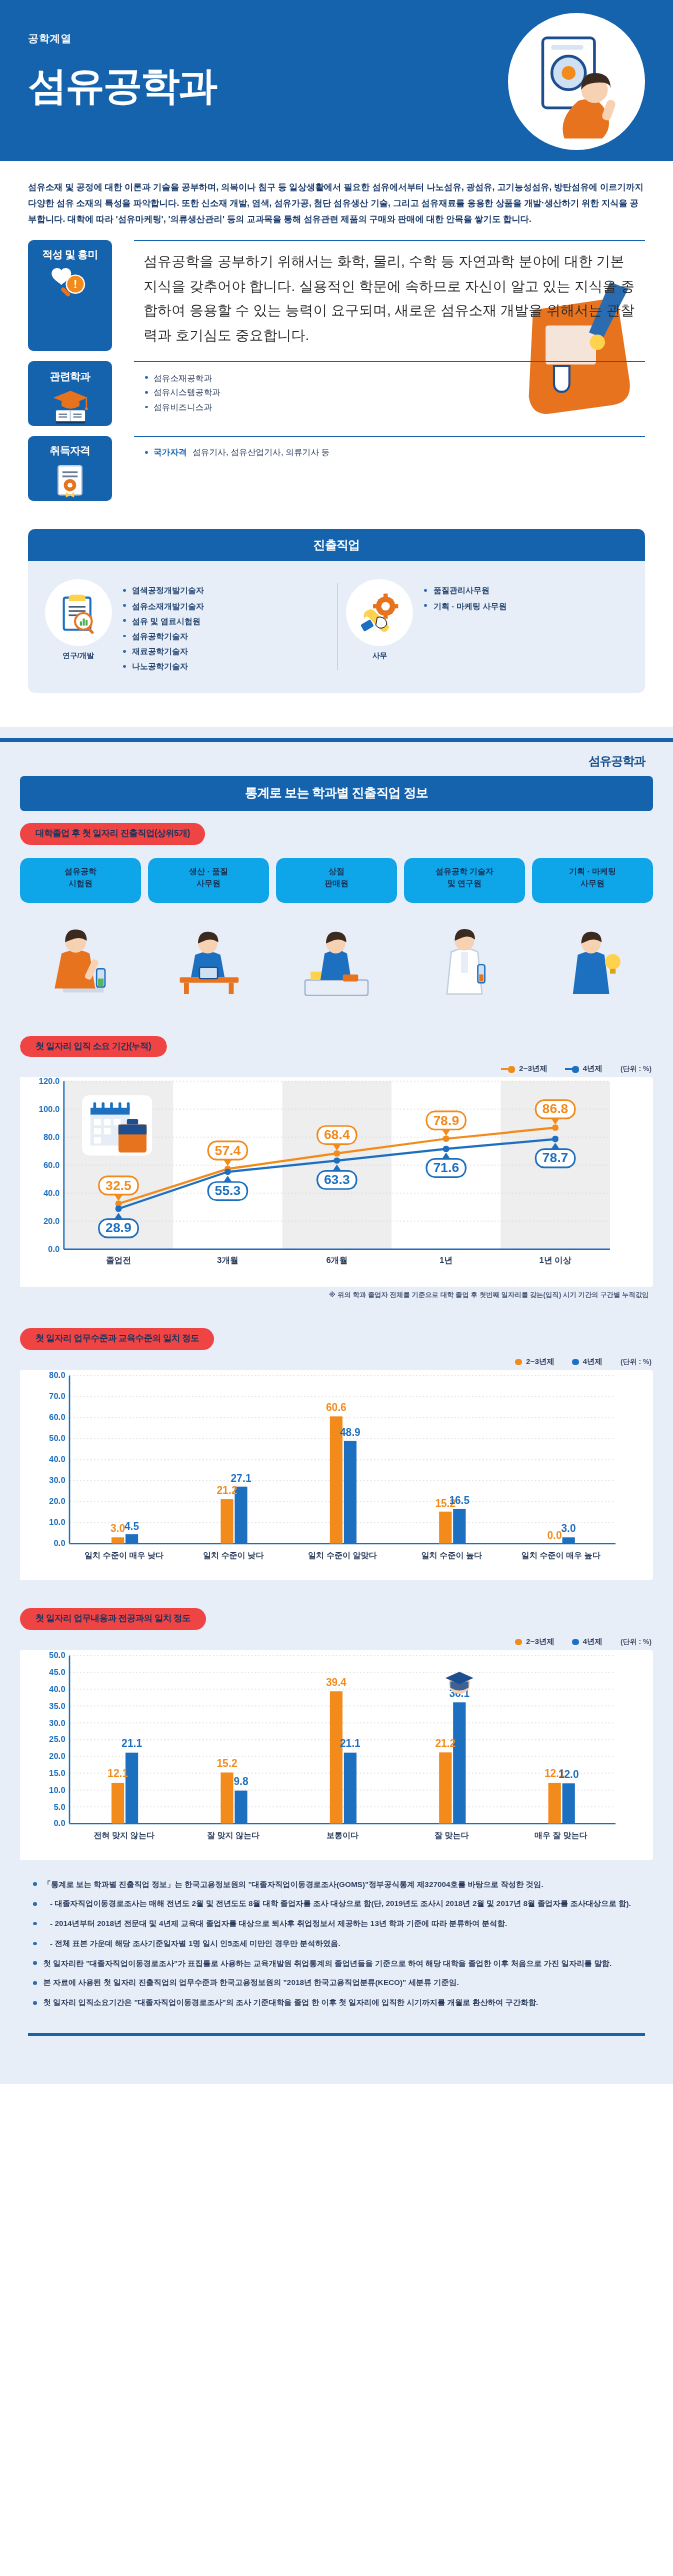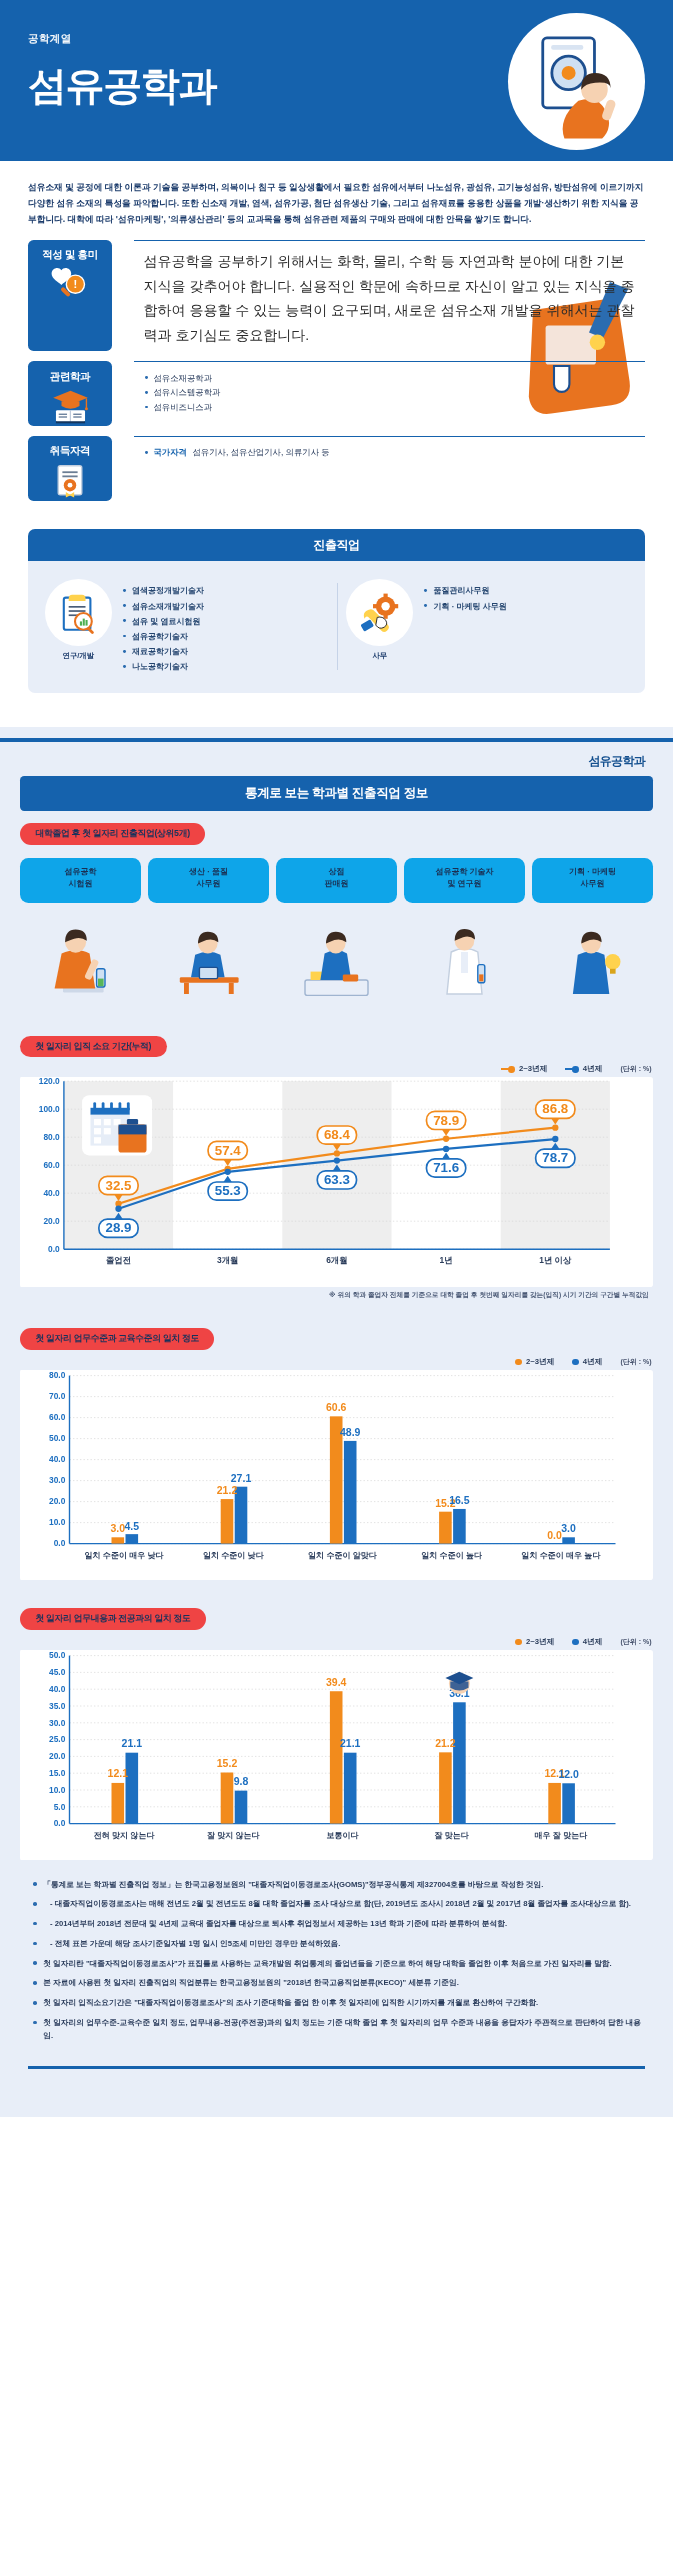--- a/index.html
+++ b/index.html
@@ -660,22 +660,21 @@
       </div>
     </div>
 
     <div class="foot">
       <ul>
         <li>「통계로 보는 학과별 진출직업 정보」는 한국고용정보원의 "대졸자직업이동경로조사(GOMS)"정부공식통계 제327004호를 바탕으로 작성한 것임.</li>
         <li style="list-style:none;padding-left:18px;">- 대졸자직업이동경로조사는 매해 전년도 2월 및 전년도도 8월 대학 졸업자를 조사 대상으로 함(단, 2019년도 조사시 2018년 2월 및 2017년 8월 졸업자를 조사대상으로 함).</li>
         <li style="list-style:none;padding-left:18px;">- 2014년부터 2018년 전문대 및 4년제 교육대 졸업자를 대상으로 퇴사후 취업정보서 제공하는 13년 학과 기준에 따라 분류하여 분석함.</li>
         <li style="list-style:none;padding-left:18px;">- 전체 표본 가운데 해당 조사기준일자별 1명 일시 인5조세 미만인 경우만 분석하였음.</li>
         <li>첫 일자리란 "대졸자직업이동경로조사"가 표집틀로 사용하는 교육개발원 취업통계의 졸업년들을 기준으로 하여 해당 대학을 졸업한 이후 처음으로 가진 일자리를 말함.</li>
-        <li>본 자료에 사용된 첫 일자리 진출직업의 직업분류는 한국고용정보원의 "2018년 한국고용직업분류(KECO)" 세분류 기준임.</li>
+        <li>본 자료에 사용된 첫 일자리 진출직업의 업무수준과 한국고용정보원의 "2018년 한국고용직업분류(KECO)" 세분류 기준임.</li>
         <li>첫 일자리 입직소요기간은 "대졸자직업이동경로조사"의 조사 기준대학을 졸업 한 이후 첫 일자리에 입직한 시기까지를 개월로 환산하여 구간화함.</li>
-        <li>첫 일자리의 업무수준-교육수준 일치 정도, 업무내용-전공(주전공)과의 일치 정도는 기준 대학 졸업 후 첫 일자리의 업무 수준과 내용을 응답자가 주관적으로 판단하여 답한 내용임.</li>
       </ul>
     </div>
     <div class="bottombar"></div>
     <div class="tailpad"></div>
   </div>
 </div>
 
 
 </body></html>

